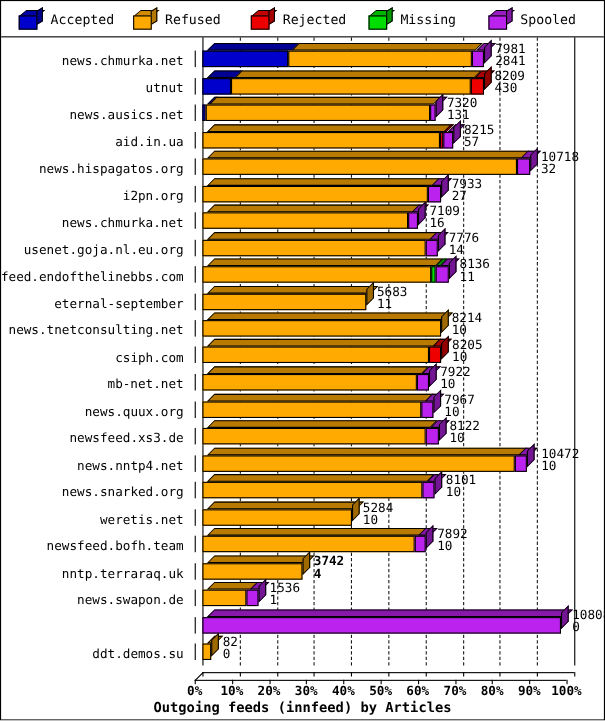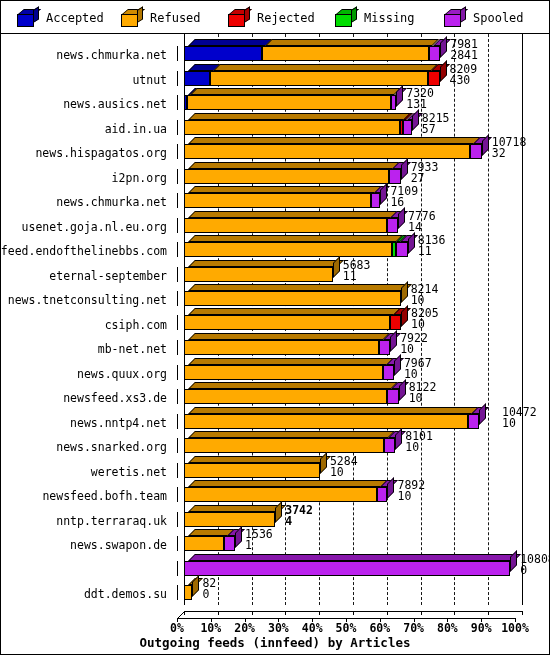--- a/index.html
+++ b/index.html
@@ -371,21 +371,21 @@
         </div>
         <div class="row" style="top: 372.5px; width: 372px;">
           <div class="vtick" style="left: 0px; top: 7px; height: 15px;"></div>
           <div class="bar3d">
             <div class="seg" style="left: 0px; width: 283.92px; background: rgb(255, 170, 0);"></div>
             <div class="seg-top" style="left: 3.5px; top: -7px; width: 283.92px; background: rgb(184, 122, 0);"></div>
             <div class="seg" style="left: 283.92px; width: 11.492px; background: rgb(187, 34, 238);"></div>
             <div class="seg-top" style="left: 287.42px; top: -7px; width: 11.492px; background: rgb(135, 24, 171);"></div>
             <div class="seg-side" style="left: 295.412px; top: -3.5px; background: rgb(116, 21, 148);"></div>
           </div>
-          <div class="valbox" style="left: 325px; top: 0px;">
+          <div class="valbox" style="left: 315px; top: 0px;">
             <span class="v1">10472</span>
             <span class="v2">10</span>
           </div>
         </div>
         <div class="row" style="top: 397px; width: 372px;">
           <div class="vtick" style="left: 0px; top: 7px; height: 15px;"></div>
           <div class="bar3d">
             <div class="seg" style="left: 0px; width: 200.096px; background: rgb(255, 170, 0);"></div>
             <div class="seg-top" style="left: 3.5px; top: -7px; width: 200.096px; background: rgb(184, 122, 0);"></div>
             <div class="seg" style="left: 200.096px; width: 11.154px; background: rgb(187, 34, 238);"></div>

